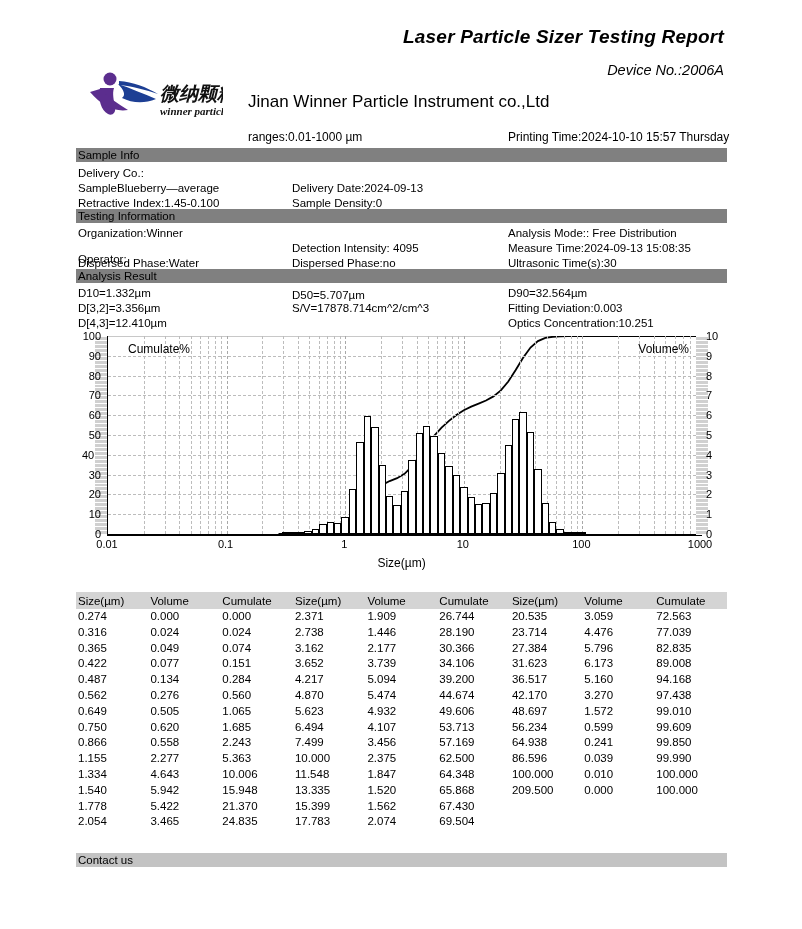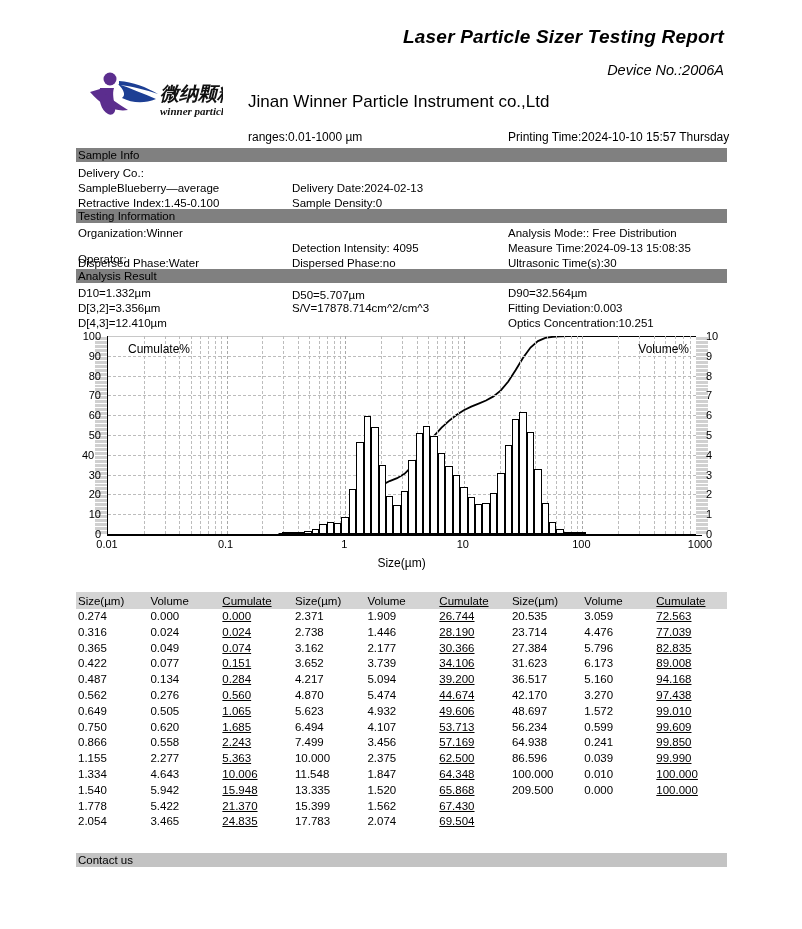--- a/index.html
+++ b/index.html
@@ -231,21 +231,21 @@
     height: 15px;
   }
   .data-table td {
     text-align: left;
     padding: 0 0 0 2px;
     height: 15.8px;
     line-height: 15.8px;
   }
   .cw-size { width: 72px; }
   .cw-vol  { width: 72px; }
-  .cw-cum  { width: 72px; text-decoration: underline; }
+  .cw-cum  { width: 72px; }
 
   .contact-bar {
     position: absolute;
     left: 76px;
     top: 853px;
     width: 651px;
     height: 14px;
     background: #c3c3c3;
     font-size: 11.5px;
     line-height: 14px;
@@ -275,21 +275,21 @@
   </div>
 
   <div class="company-name">Jinan Winner Particle Instrument co.,Ltd</div>
   <div class="ranges-line">ranges:0.01-1000 µm</div>
   <div class="printing-time">Printing Time:2024-10-10 15:57 Thursday</div>
 
   <div class="sec-bar" style="top:148px">Sample Info</div>
   <div class="fld col1" style="top:166px">Delivery Co.:</div>
   <div class="fld col1" style="top:181px">SampleBlueberry—average</div>
   <div class="fld col1" style="top:196px">Retractive Index:1.45-0.100</div>
-  <div class="fld col2" style="top:181px">Delivery Date:2024-02-13</div>
+  <div class="fld col2" style="top:181px">Delivery Date:2024-09-13</div>
   <div class="fld col2" style="top:196px">Sample Density:0</div>
 
   <div class="sec-bar" style="top:209px">Testing Information</div>
   <div class="fld col1" style="top:226px">Organization:Winner</div>
   <div class="fld col1" style="top:252px">Operator:</div>
   <div class="fld col1" style="top:256px">Dispersed Phase:Water</div>
   <div class="fld col2" style="top:241px">Detection Intensity:  4095</div>
   <div class="fld col2" style="top:256px">Dispersed Phase:no</div>
   <div class="fld col3" style="top:226px">Analysis Mode::  Free Distribution</div>
   <div class="fld col3" style="top:241px">Measure Time:2024-09-13 15:08:35</div>

